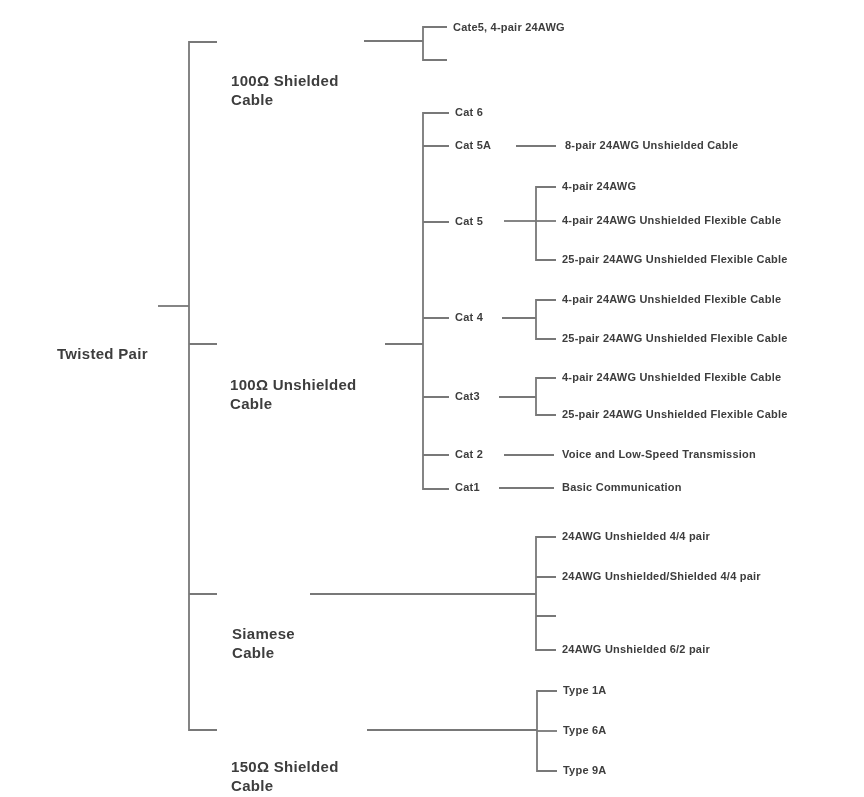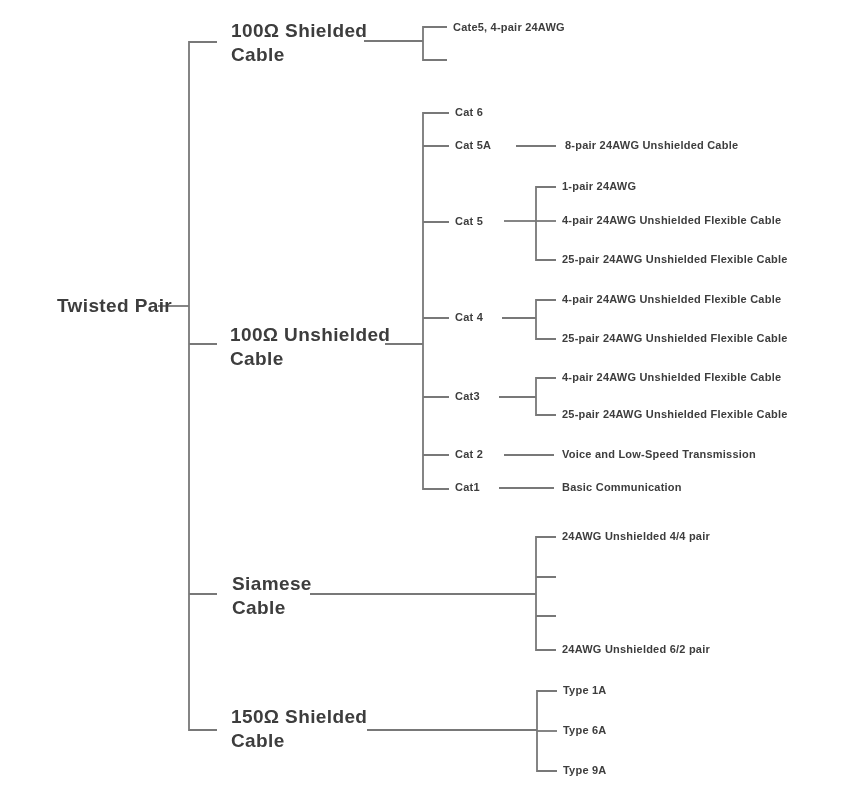--- a/index.html
+++ b/index.html
@@ -18,21 +18,21 @@
     color: var(--line, #787878);
   }
   .lbl {
     position: absolute;
     transform: translateY(-50%);
     font-weight: 700;
     white-space: pre-line;
     line-height: 1.25;
     letter-spacing: 0.02em;
   }
-  .sz-lg { font-size: 19px; }
+  .sz-lg { font-size: 15px; margin-top: 48px; }
   .sz-sm { font-size: 11px; }
 </style>
 </head>
 <body>
 
 <div class="canvas">
 
   <svg class="lines-layer" width="864" height="797" viewBox="0 0 864 797" fill="none" stroke="currentColor" stroke-width="1.8">
 
     <path d="M158 306 H189"></path>
@@ -88,33 +88,34 @@
   <div class="lbl sz-sm" style="left:455px; top:113px">Cat 6</div>
   <div class="lbl sz-sm" style="left:455px; top:146px">Cat 5A</div>
   <div class="lbl sz-sm" style="left:455px; top:222px">Cat 5</div>
   <div class="lbl sz-sm" style="left:455px; top:318px">Cat 4</div>
   <div class="lbl sz-sm" style="left:455px; top:397px">Cat3</div>
   <div class="lbl sz-sm" style="left:455px; top:455px">Cat 2</div>
   <div class="lbl sz-sm" style="left:455px; top:488px">Cat1</div>
 
   <div class="lbl sz-sm" style="left:565px; top:146px">8-pair 24AWG Unshielded Cable</div>
 
-  <div class="lbl sz-sm" style="left:562px; top:187px">1-pair 24AWG</div>
+  <div class="lbl sz-sm" style="left:562px; top:187px">4-pair 24AWG</div>
   <div class="lbl sz-sm" style="left:562px; top:221px">4-pair 24AWG Unshielded Flexible Cable</div>
   <div class="lbl sz-sm" style="left:562px; top:260px">25-pair 24AWG Unshielded Flexible Cable</div>
 
   <div class="lbl sz-sm" style="left:562px; top:300px">4-pair 24AWG Unshielded Flexible Cable</div>
   <div class="lbl sz-sm" style="left:562px; top:339px">25-pair 24AWG Unshielded Flexible Cable</div>
 
   <div class="lbl sz-sm" style="left:562px; top:378px">4-pair 24AWG Unshielded Flexible Cable</div>
   <div class="lbl sz-sm" style="left:562px; top:415px">25-pair 24AWG Unshielded Flexible Cable</div>
 
   <div class="lbl sz-sm" style="left:562px; top:455px">Voice and Low-Speed Transmission</div>
   <div class="lbl sz-sm" style="left:562px; top:488px">Basic Communication</div>
 
   <div class="lbl sz-sm" style="left:562px; top:537px">24AWG Unshielded 4/4 pair</div>
+  <div class="lbl sz-sm" style="left:562px; top:577px">24AWG Unshielded/Shielded 4/4 pair</div>
   <div class="lbl sz-sm" style="left:562px; top:650px">24AWG Unshielded 6/2 pair</div>
 
   <div class="lbl sz-sm" style="left:563px; top:691px">Type 1A</div>
   <div class="lbl sz-sm" style="left:563px; top:731px">Type 6A</div>
   <div class="lbl sz-sm" style="left:563px; top:771px">Type 9A</div>
 
 </div>
 
 </body></html>

